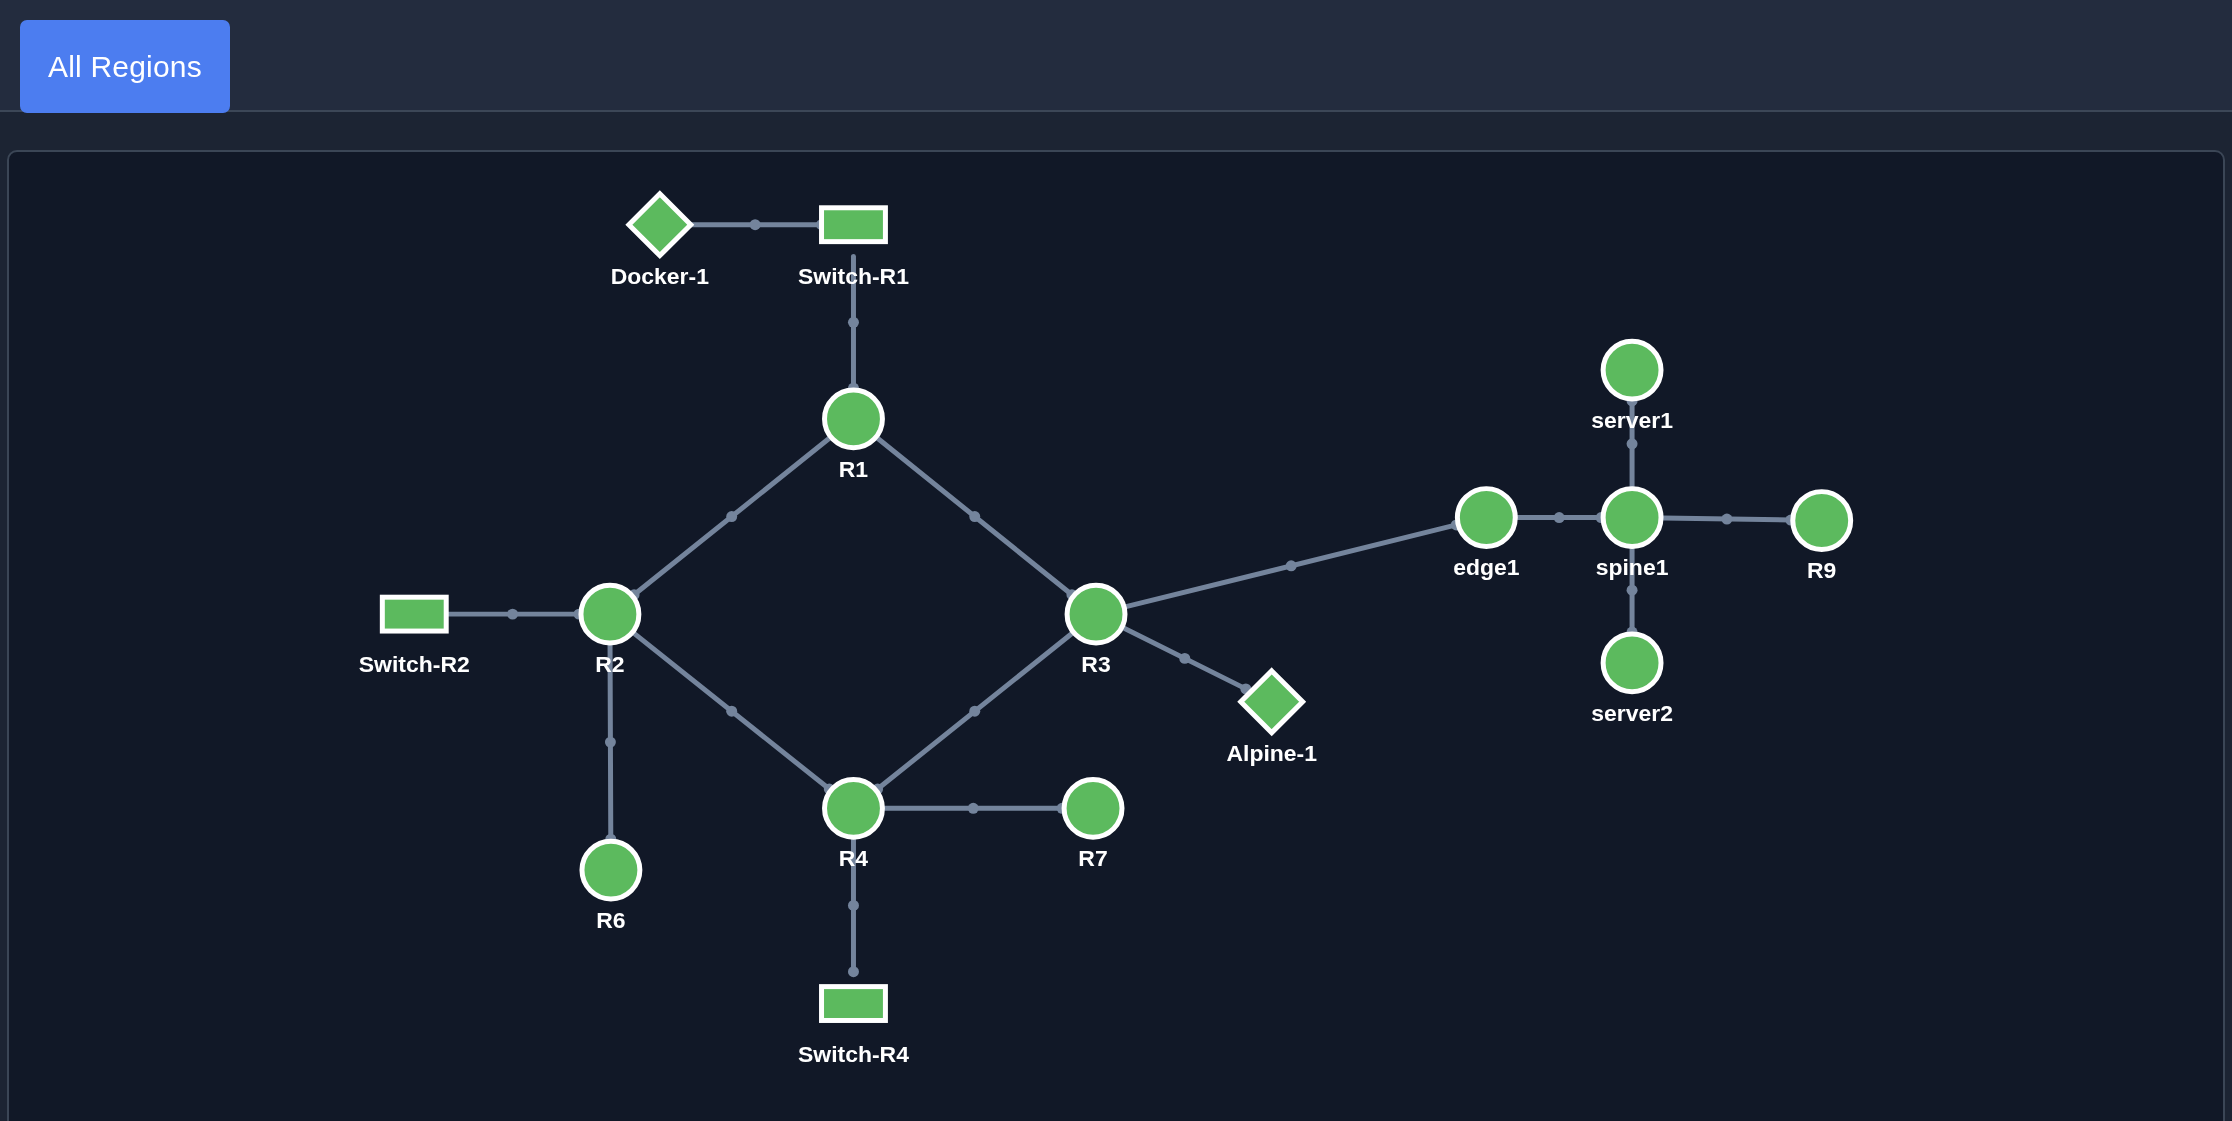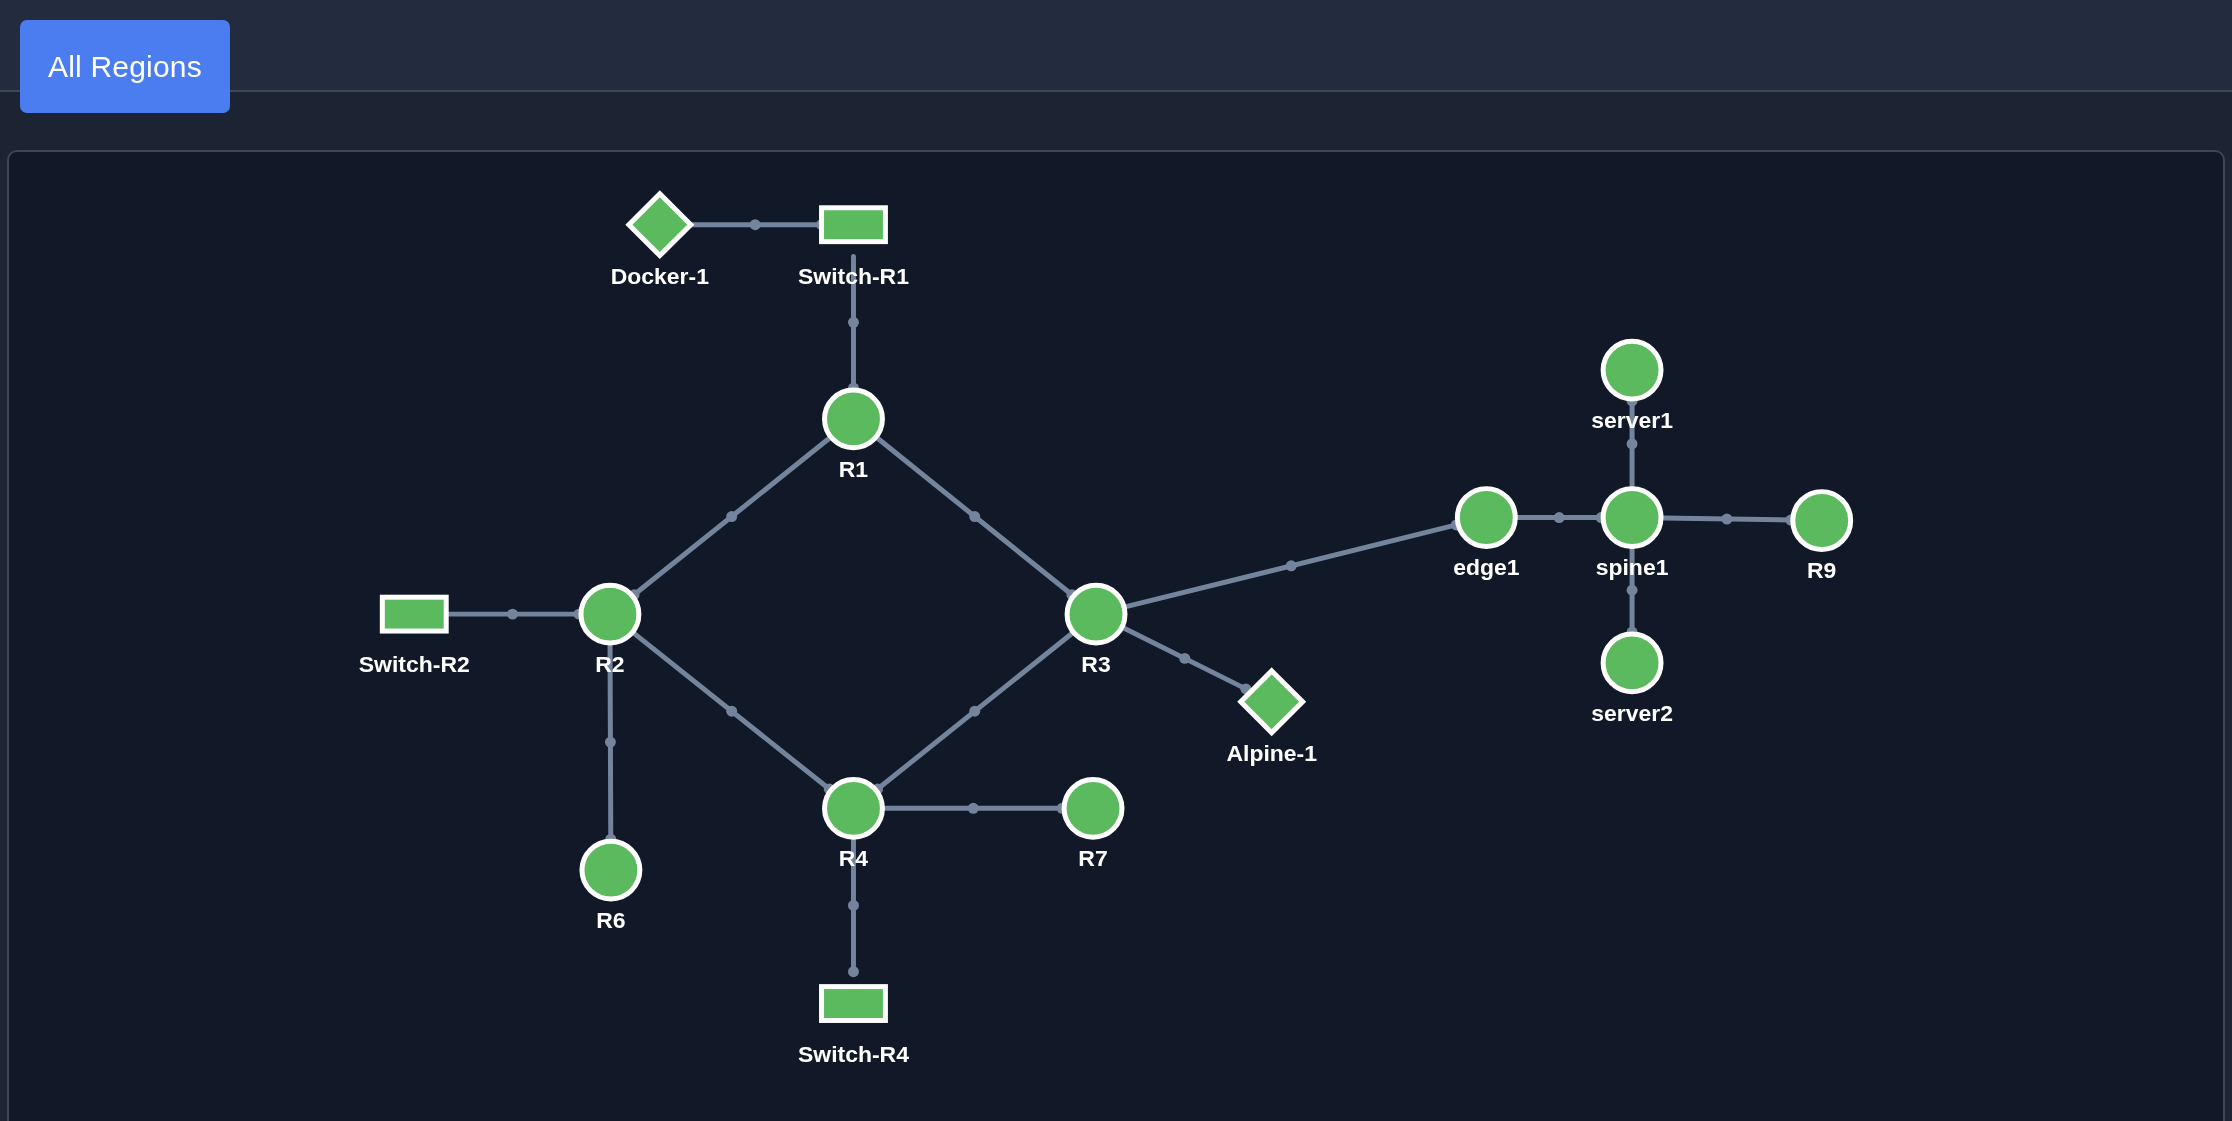--- a/index.html
+++ b/index.html
@@ -21,21 +21,21 @@
     height: 1121px;
     background: #1c2433;
   }
 
   
   .header {
     position: absolute;
     left: 0;
     top: 0;
     width: 2232px;
-    height: 92px;
+    height: 112px;
     background: #232c3e;
     border-bottom: 2px solid #3c4757;
     box-sizing: border-box;
   }
 
   .region-button {
     position: absolute;
     left: 20px;
     top: 20px;
     width: 210px;

